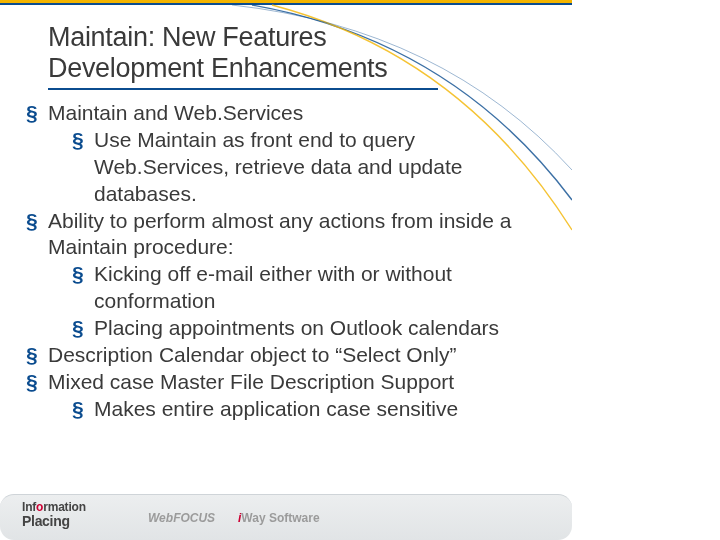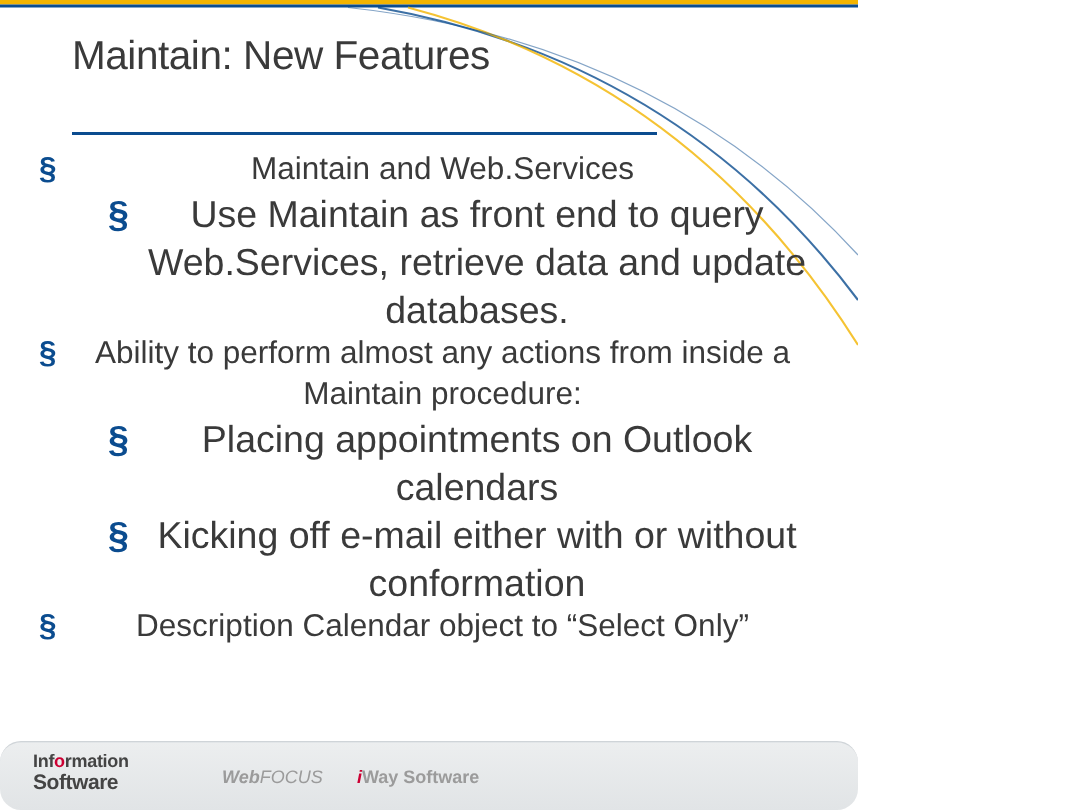--- a/index.html
+++ b/index.html
@@ -35,32 +35,32 @@
 
   .content {
     position: absolute;
     top: 100px;
     left: 26px;
     right: 30px;
     font-size: 21px;
     line-height: 1.28;
     color: #3a3a3a;
   }
-  .content ul { list-style: none; text-align: center; }
+  .content ul { list-style: none; }
   .content li { position: relative; padding-left: 22px; }
   .content li::before {
     content: "§";
     position: absolute;
     left: 0;
     top: 0;
     color: #0b4c8f;
     font-weight: 700;
   }
   .content ul ul { margin-left: 24px; }
-  .content ul ul li { font-size: 25px; }
+  .content ul ul li { font-size: 21px; }
 
   
   .footer {
     position: absolute;
     left: 0; right: 0; bottom: 0;
     height: 46px;
     background: linear-gradient(180deg, #eceeef 0%, #e1e4e6 100%);
     border-top: 1px solid #cfd4d8;
     border-radius: 14px;
   }
@@ -80,21 +80,21 @@
 
   .footer .logo-wf {
     position: absolute;
     left: 148px;
     top: 16px;
     color: #9b9b9b;
     font-size: 12px;
     font-style: italic;
     font-weight: 700;
   }
-  .footer .logo-wf .bold { color: #9b9b9b; font-weight: 400; }
+  .footer .logo-wf .bold { color: #9b9b9b; font-weight: 700; }
 
   .footer .logo-iway {
     position: absolute;
     left: 238px;
     top: 16px;
     color: #9b9b9b;
     font-size: 12px;
     font-weight: 700;
     text-align: right;
   }
@@ -108,48 +108,55 @@
   <div class="topline blue"></div>
 
   <svg class="swoosh" viewBox="0 0 720 540">
     <path d="M 400 5 Q 600 40 720 200" stroke="#0b4c8f" stroke-width="1.4" fill="none" opacity="0.8"></path>
     <path d="M 420 5 Q 610 55 720 230" stroke="#f3b400" stroke-width="1.4" fill="none" opacity="0.8"></path>
     <path d="M 380 5 Q 590 28 720 170" stroke="#0b4c8f" stroke-width="0.8" fill="none" opacity="0.5"></path>
   </svg>
 
   <h1 class="title">
     <span>Maintain: New Features</span><br>
+    <span>Development Enhancements</span>
   </h1>
   <div class="title-underline"></div>
 
   <div class="content">
     <ul>
       <li>
         <span>Maintain and Web.Services</span>
         <ul>
           <li><span>Use Maintain as front end to query Web.Services, retrieve data and update databases.</span></li>
         </ul>
       </li>
       <li>
         <span>Ability to perform almost any actions from inside a Maintain procedure:</span>
         <ul>
+          <li><span>Kicking off e-mail either with or without conformation</span></li>
           <li><span>Placing appointments on Outlook calendars</span></li>
-          <li><span>Kicking off e-mail either with or without conformation</span></li>
         </ul>
       </li>
       <li><span>Description Calendar object to “Select Only”</span></li>
+      <li>
+        <span>Mixed case Master File Description Support</span>
+        <ul>
+          <li><span>Makes entire application case sensitive</span></li>
+        </ul>
+      </li>
     </ul>
   </div>
 
   <div class="footer">
     <div class="logo-ib">
       <span class="ib-line1">
         <span>Inf</span><span class="red">o</span><span>rmation</span>
       </span>
-      <span class="ib-line2">Software</span>
+      <span class="ib-line2">Placing</span>
     </div>
     <div class="logo-wf">
       <span>Web</span><span class="bold">FOCUS</span>
     </div>
     <div class="logo-iway">
       <span class="i">i</span><span>Way Software</span>
     </div>
   </div>
 </div>
 

